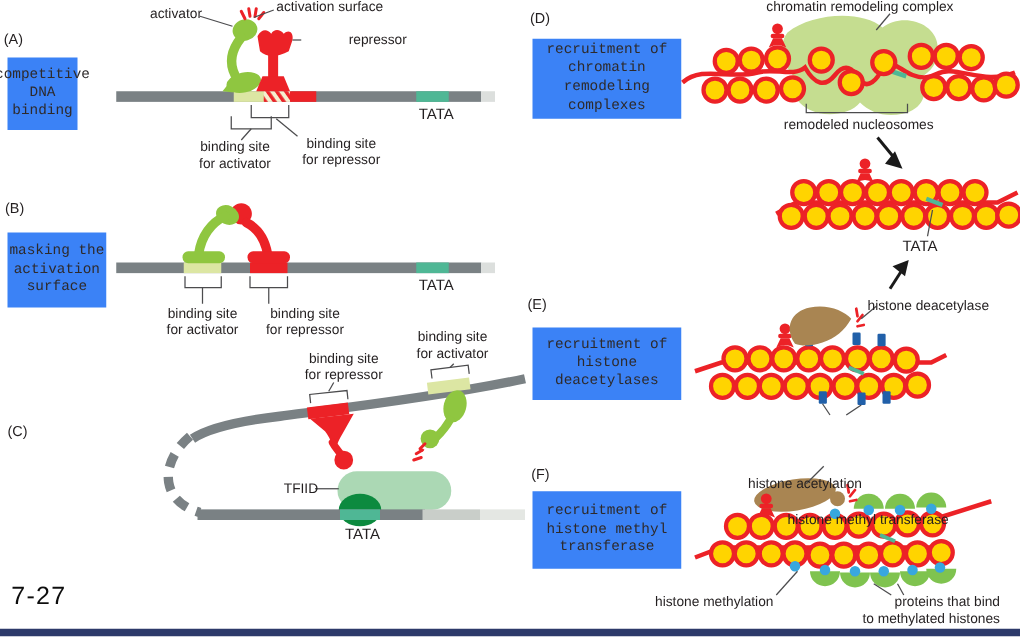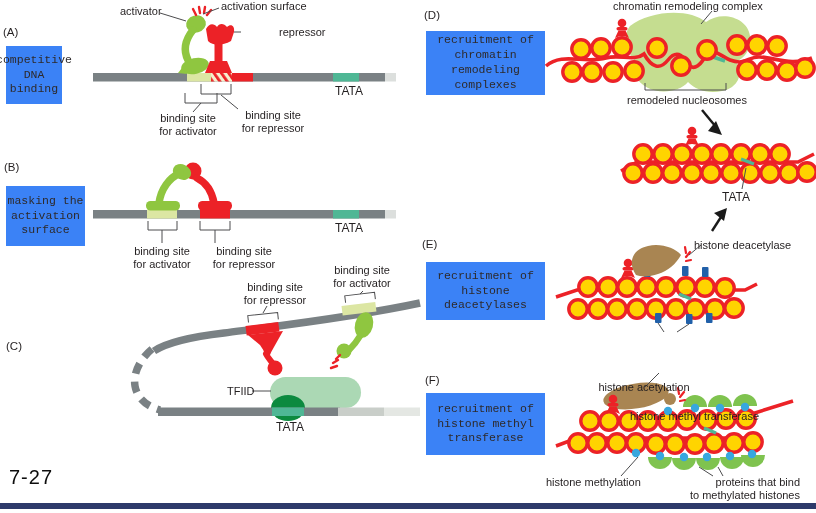--- a/index.html
+++ b/index.html
@@ -375,19 +375,19 @@
   <div class="lbl" style="left:276px;top:420px;font-size:12px;">TATA</div>
 
   <div class="lbl" style="left:613px;top:0px;">chromatin remodeling complex</div>
   <div class="lbl ctr" style="left:608px;top:94px;width:158px;">remodeled nucleosomes</div>
   <div class="lbl" style="left:722px;top:190px;font-size:12px;">TATA</div>
 
   <div class="lbl" style="left:694px;top:239px;">histone deacetylase</div>
   <div class="lbl ctr" style="left:584px;top:333px;width:120px;margin-top:48px;">histone acetylation</div>
 
   <div class="lbl" style="left:630px;top:362px;margin-top:48px;">histone methyl transferase</div>
-  <div class="lbl" style="left:546px;top:476px;">histone methylation</div>
+  <div class="lbl" style="left:524px;top:476px;">histone methylation</div>
   <div class="lbl ctr" style="left:655px;top:476px;width:145px;text-align:right;">proteins that bind
 to methylated histones</div>
 
   <div id="fig-num">7-27</div>
   <div id="bottom-bar"></div>
 </div>
 
 </body></html>

